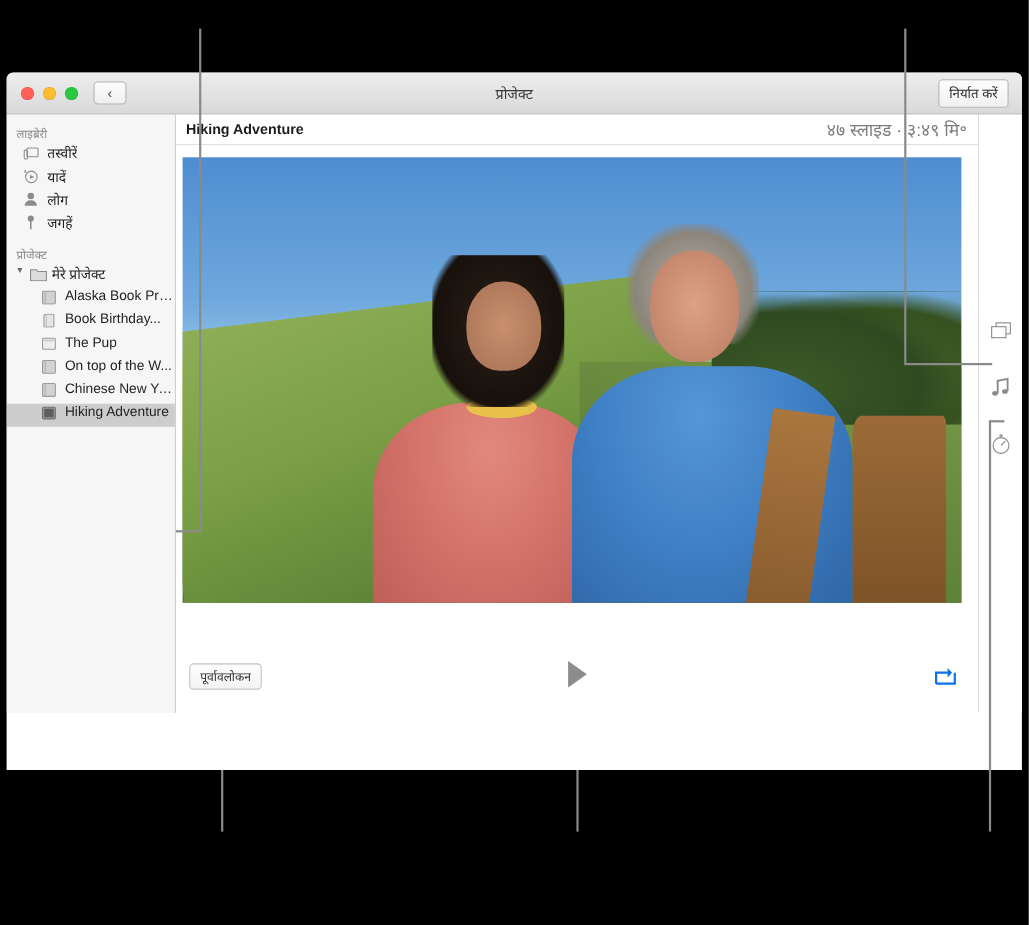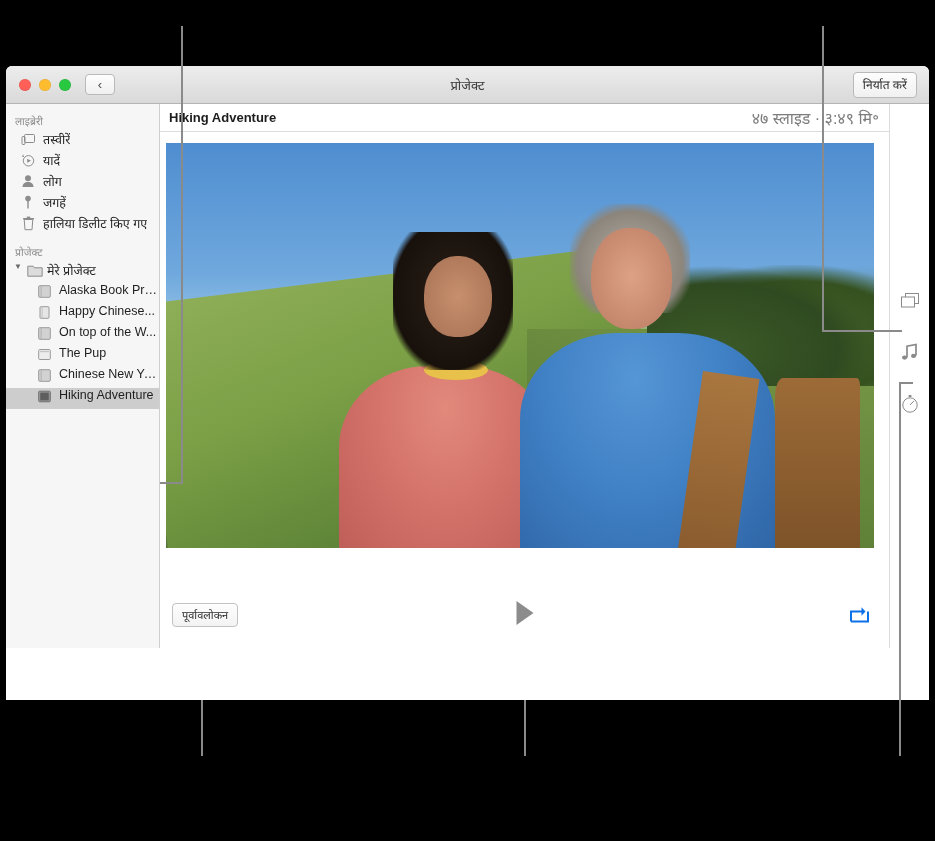--- a/index.html
+++ b/index.html
@@ -250,30 +250,20 @@
         <span class="sb-ico">
           <svg width="10" height="15" viewBox="0 0 10 15">
               <circle cx="5" cy="3.6" r="2.8" fill="#8c8c8c"></circle>
               <rect x="4.3" y="5.5" width="1.4" height="8" fill="#8c8c8c"></rect>
             </svg>
         </span>
         <span class="lbl">जगहें</span>
       </div>
 
 
-      <div class="sb-item">
-        <span class="sb-ico">
-          <svg width="13" height="15" viewBox="0 0 13 15">
-              <path d="M2.2 3.5h8.6l-.8 10.2H3z" fill="none" stroke="#8c8c8c"></path>
-              <rect x="1" y="2" width="11" height="1.4" fill="#8c8c8c"></rect>
-              <rect x="4.8" y=".6" width="3.4" height="1.4" fill="#8c8c8c"></rect>
-            </svg>
-        </span>
-        <span class="lbl">हालिया डिलीट किए गए</span>
-      </div>
 
 
       <div class="sb-header" style="padding-top:9px;">प्रोजेक्ट</div>
 
       <div class="sb-item group">
         <span class="tri">▼</span>
         <span class="sb-ico">
           <svg width="16" height="13" viewBox="0 0 16 13">
               <path d="M.8 2.2h5.3l1.3 1.6h7.8v8.4H.8z" fill="#dcdcdc" stroke="#8c8c8c"></path>
             </svg>
@@ -291,41 +281,41 @@
         <span class="lbl">Alaska Book Proj...</span>
       </div>
 
       <div class="sb-item proj">
         <span class="sb-ico">
           <svg width="13" height="13" viewBox="0 0 13 13">
               <rect x="2" y=".7" width="9" height="11.6" rx="1" fill="#e6e6e6" stroke="#9a9a9a"></rect>
               <rect x="3.6" y=".7" width="1" height="11.6" fill="#c2c2c2"></rect>
             </svg>
         </span>
-        <span class="lbl">Happy Chinese...</span>
+        <span class="lbl">Book Birthday...</span>
+      </div>
+
+      <div class="sb-item proj">
+        <span class="sb-ico">
+          <svg width="13" height="13" viewBox="0 0 13 13">
+              <rect x=".7" y="1.5" width="11.6" height="10" rx="1" fill="#ededed" stroke="#9a9a9a"></rect>
+              <rect x="2" y="2.8" width="9" height="1.4" fill="#c6c6c6"></rect>
+            </svg>
+        </span>
+        <span class="lbl">The Pup</span>
       </div>
 
       <div class="sb-item proj">
         <span class="sb-ico">
           <svg width="13" height="13" viewBox="0 0 13 13">
               <rect x=".7" y=".7" width="11.6" height="11.6" rx="1" fill="#d2d2d2" stroke="#9a9a9a"></rect>
               <rect x="2.6" y=".7" width="1.1" height="11.6" fill="#b3b3b3"></rect>
             </svg>
         </span>
         <span class="lbl">On top of the W...</span>
-      </div>
-
-      <div class="sb-item proj">
-        <span class="sb-ico">
-          <svg width="13" height="13" viewBox="0 0 13 13">
-              <rect x=".7" y="1.5" width="11.6" height="10" rx="1" fill="#ededed" stroke="#9a9a9a"></rect>
-              <rect x="2" y="2.8" width="9" height="1.4" fill="#c6c6c6"></rect>
-            </svg>
-        </span>
-        <span class="lbl">The Pup</span>
       </div>
 
       <div class="sb-item proj">
         <span class="sb-ico">
           <svg width="13" height="13" viewBox="0 0 13 13">
               <rect x=".7" y=".7" width="11.6" height="11.6" rx="1" fill="#d2d2d2" stroke="#9a9a9a"></rect>
               <rect x="2.6" y=".7" width="1.1" height="11.6" fill="#b3b3b3"></rect>
             </svg>
         </span>
         <span class="lbl">Chinese New Year</span>

